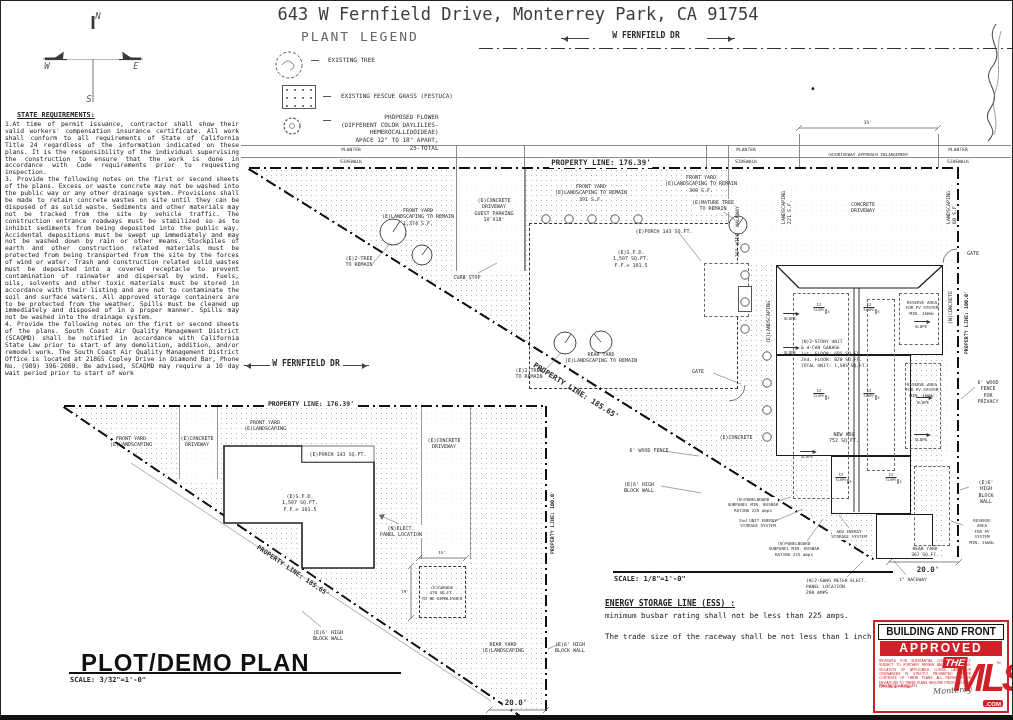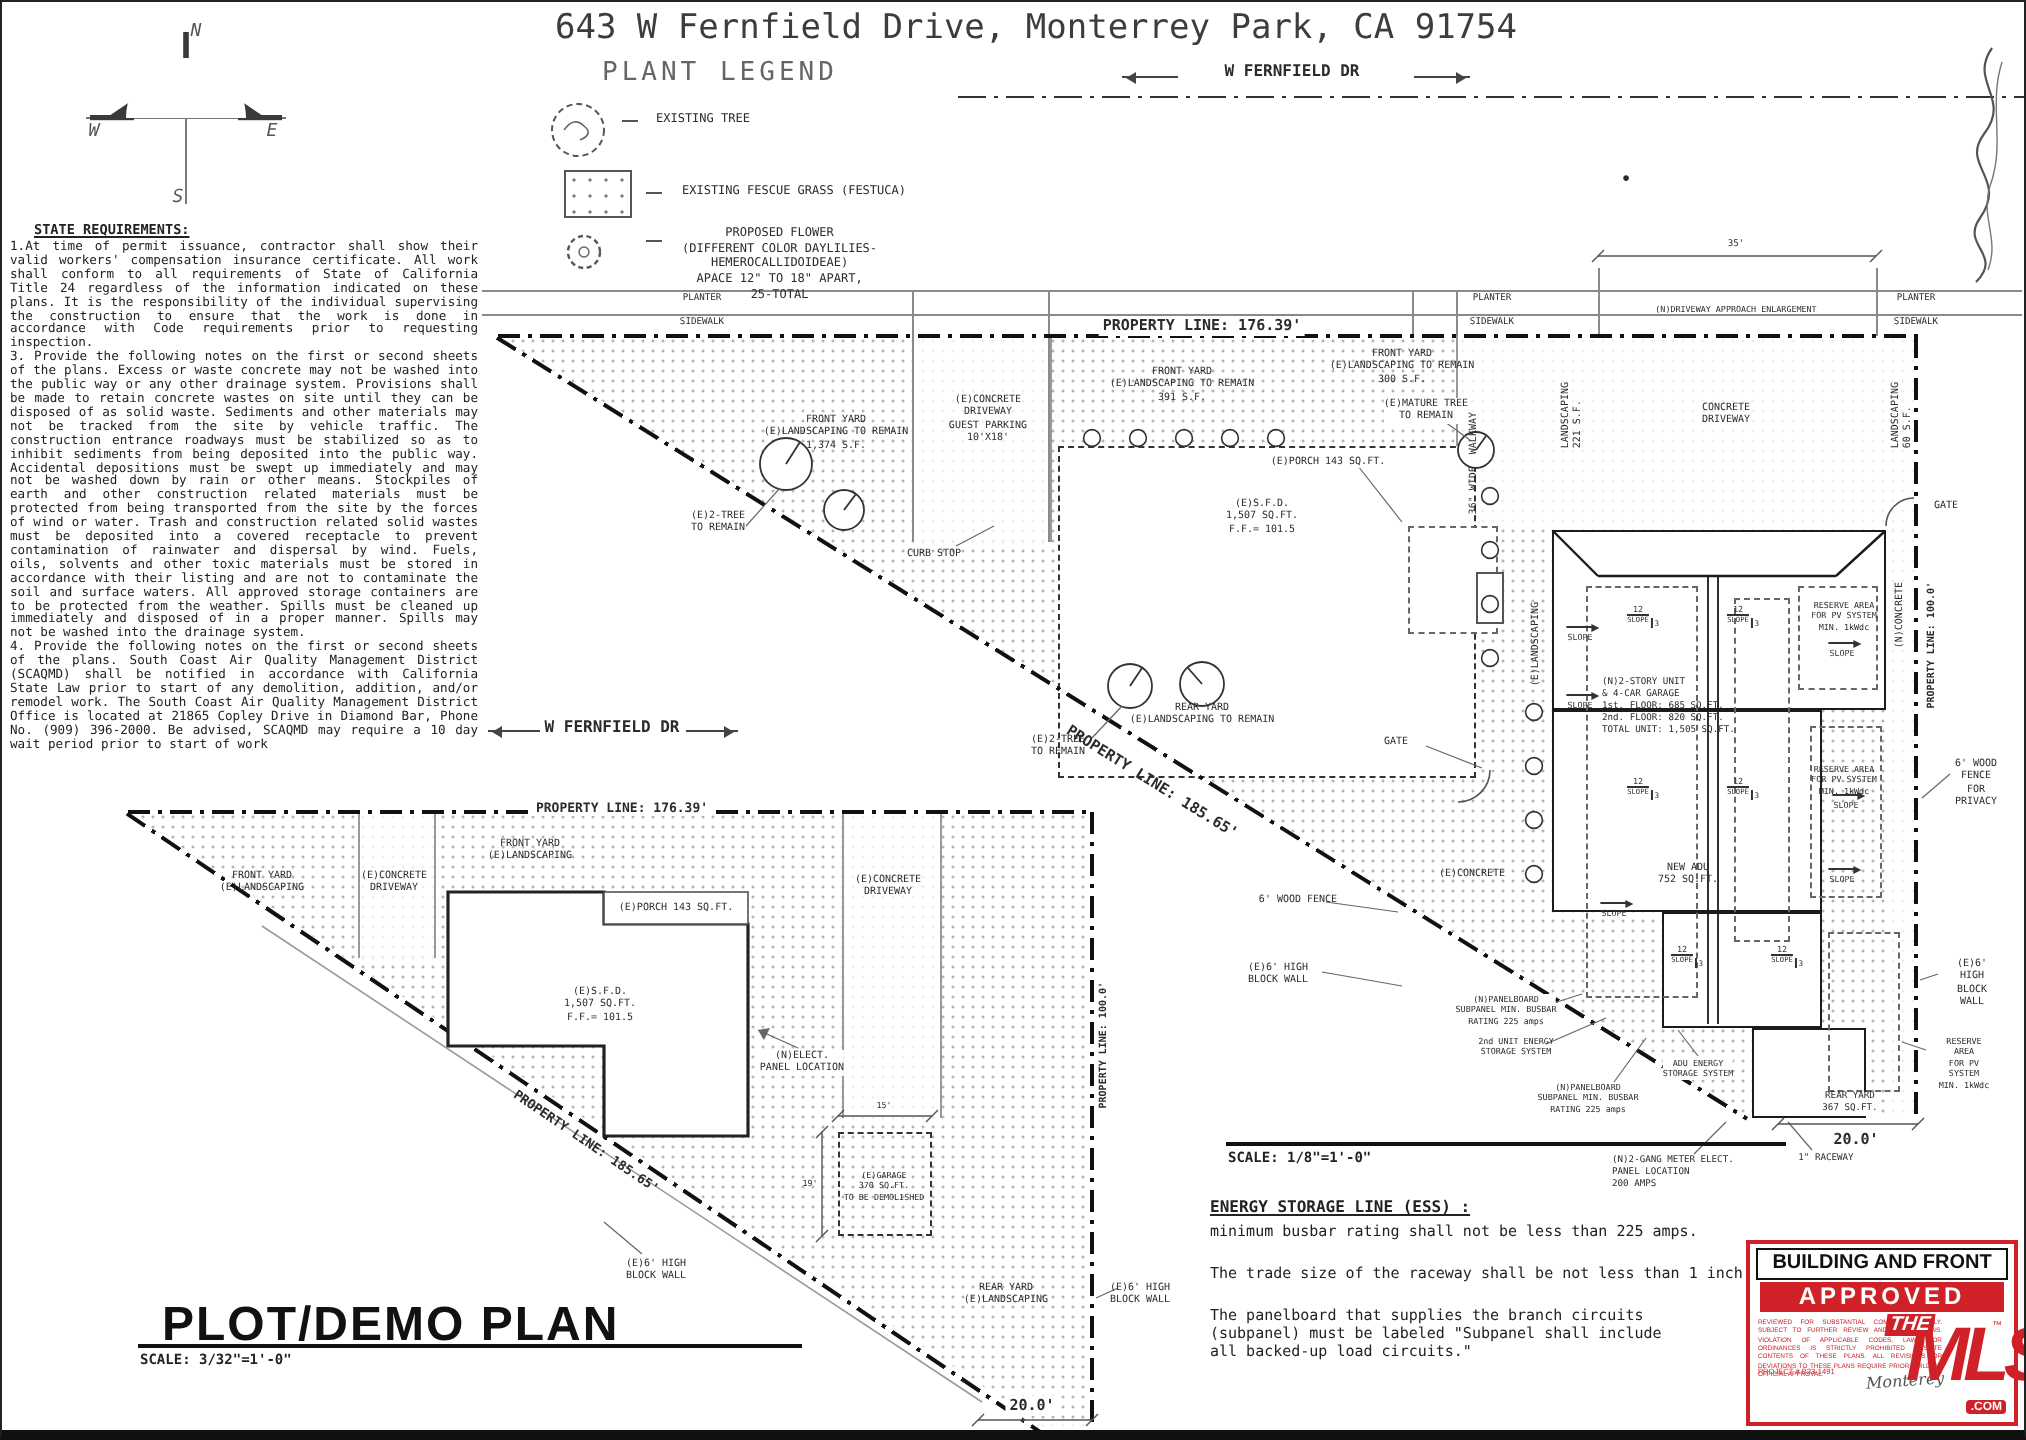--- a/index.html
+++ b/index.html
@@ -3,21 +3,21 @@
 <meta charset="utf-8">
 <style>
   html,body{margin:0;padding:0;background:#e8e8e8}
   #sheet{position:relative;width:1013px;height:720px;background:#fff;overflow:hidden;
          border:1.5px solid #222;border-bottom:5px solid #111;box-sizing:border-box;
          font-family:"DejaVu Sans Mono",monospace;color:#222;-webkit-text-size-adjust:none}
   .ab{position:absolute}
   
   .lb{position:absolute;font-family:"DejaVu Sans Mono",monospace;font-size:5px;line-height:1.28;
       color:#2b2b2b;text-align:center;white-space:pre-line;transform:translate(-50%,0);z-index:9}
-  .ll{transform:none;text-align:center}
+  .ll{transform:none;text-align:right}
   .s4{font-size:4.2px}.s45{font-size:4.6px}.s6{font-size:6.5px}.s7{font-size:7.5px}.s8{font-size:8px}
   .b{font-weight:bold}
   .bg{background:#fff;padding:0 2px}
   .gray{color:#666}
   
   .lbv{position:absolute;font-family:"DejaVu Sans Mono",monospace;font-size:5px;line-height:1.2;
        color:#2b2b2b;writing-mode:vertical-rl;transform:rotate(180deg);white-space:pre;z-index:9}
   
   .dots{position:absolute;background-image:radial-gradient(circle,#b5b5b5 0.6px,transparent 0.9px);
         background-size:5px 5px;z-index:1}
@@ -339,23 +339,20 @@
   <span class="lb" style="left:569px;top:640px">(E)6' HIGH
 BLOCK WALL</span>
   <span class="lb b s7 bg" style="left:515px;top:697px">20.0'</span>
 
   <div class="rule" style="left:612px;top:570px;width:280px;height:1.6px"></div>
   <div class="note b" style="left:613px;top:574px;font-size:7px">SCALE: 1/8"=1'-0"</div>
 
   <div class="note b" style="left:604px;top:598px;font-size:8px;text-decoration:underline">ENERGY STORAGE LINE (ESS) :</div>
   <div class="note" style="left:604px;top:610px;font-size:7.5px">minimum busbar rating shall not be less than 225 amps.</div>
   <div class="note" style="left:604px;top:631px;font-size:7.5px">The trade size of the raceway shall be not less than 1 inch.</div>
-  <div class="note" style="left:604px;top:652px;font-size:7.5px">The panelboard that supplies the branch circuits
-(subpanel) must be labeled "Subpanel shall include
-all backed-up load circuits."</div>
 
   <div class="ptitle" style="left:80px;top:648px;font-size:24px">PLOT/DEMO  PLAN</div>
   <div class="rule" style="left:68px;top:671px;width:332px;height:1.6px"></div>
   <div class="note b" style="left:69px;top:675px;font-size:7px">SCALE: 3/32"=1'-0"</div>
 
   <div id="stamp">
     <div class="dept">BUILDING AND FRONT</div>
     <div class="appr">APPROVED</div>
     <div class="fine">REVIEWED FOR SUBSTANTIAL COMPLIANCE ONLY. SUBJECT TO FURTHER REVIEW AND CORRECTIONS. VIOLATION OF APPLICABLE CODES, LAWS, OR ORDINANCES IS STRICTLY PROHIBITED DESPITE CONTENTS OF THESE PLANS. ALL REVISIONS OR DEVIATIONS TO THESE PLANS REQUIRE PRIOR BUILDING OFFICIAL APPROVAL.</div>
     <div class="proj">PROJECT # B23-1491</div>

